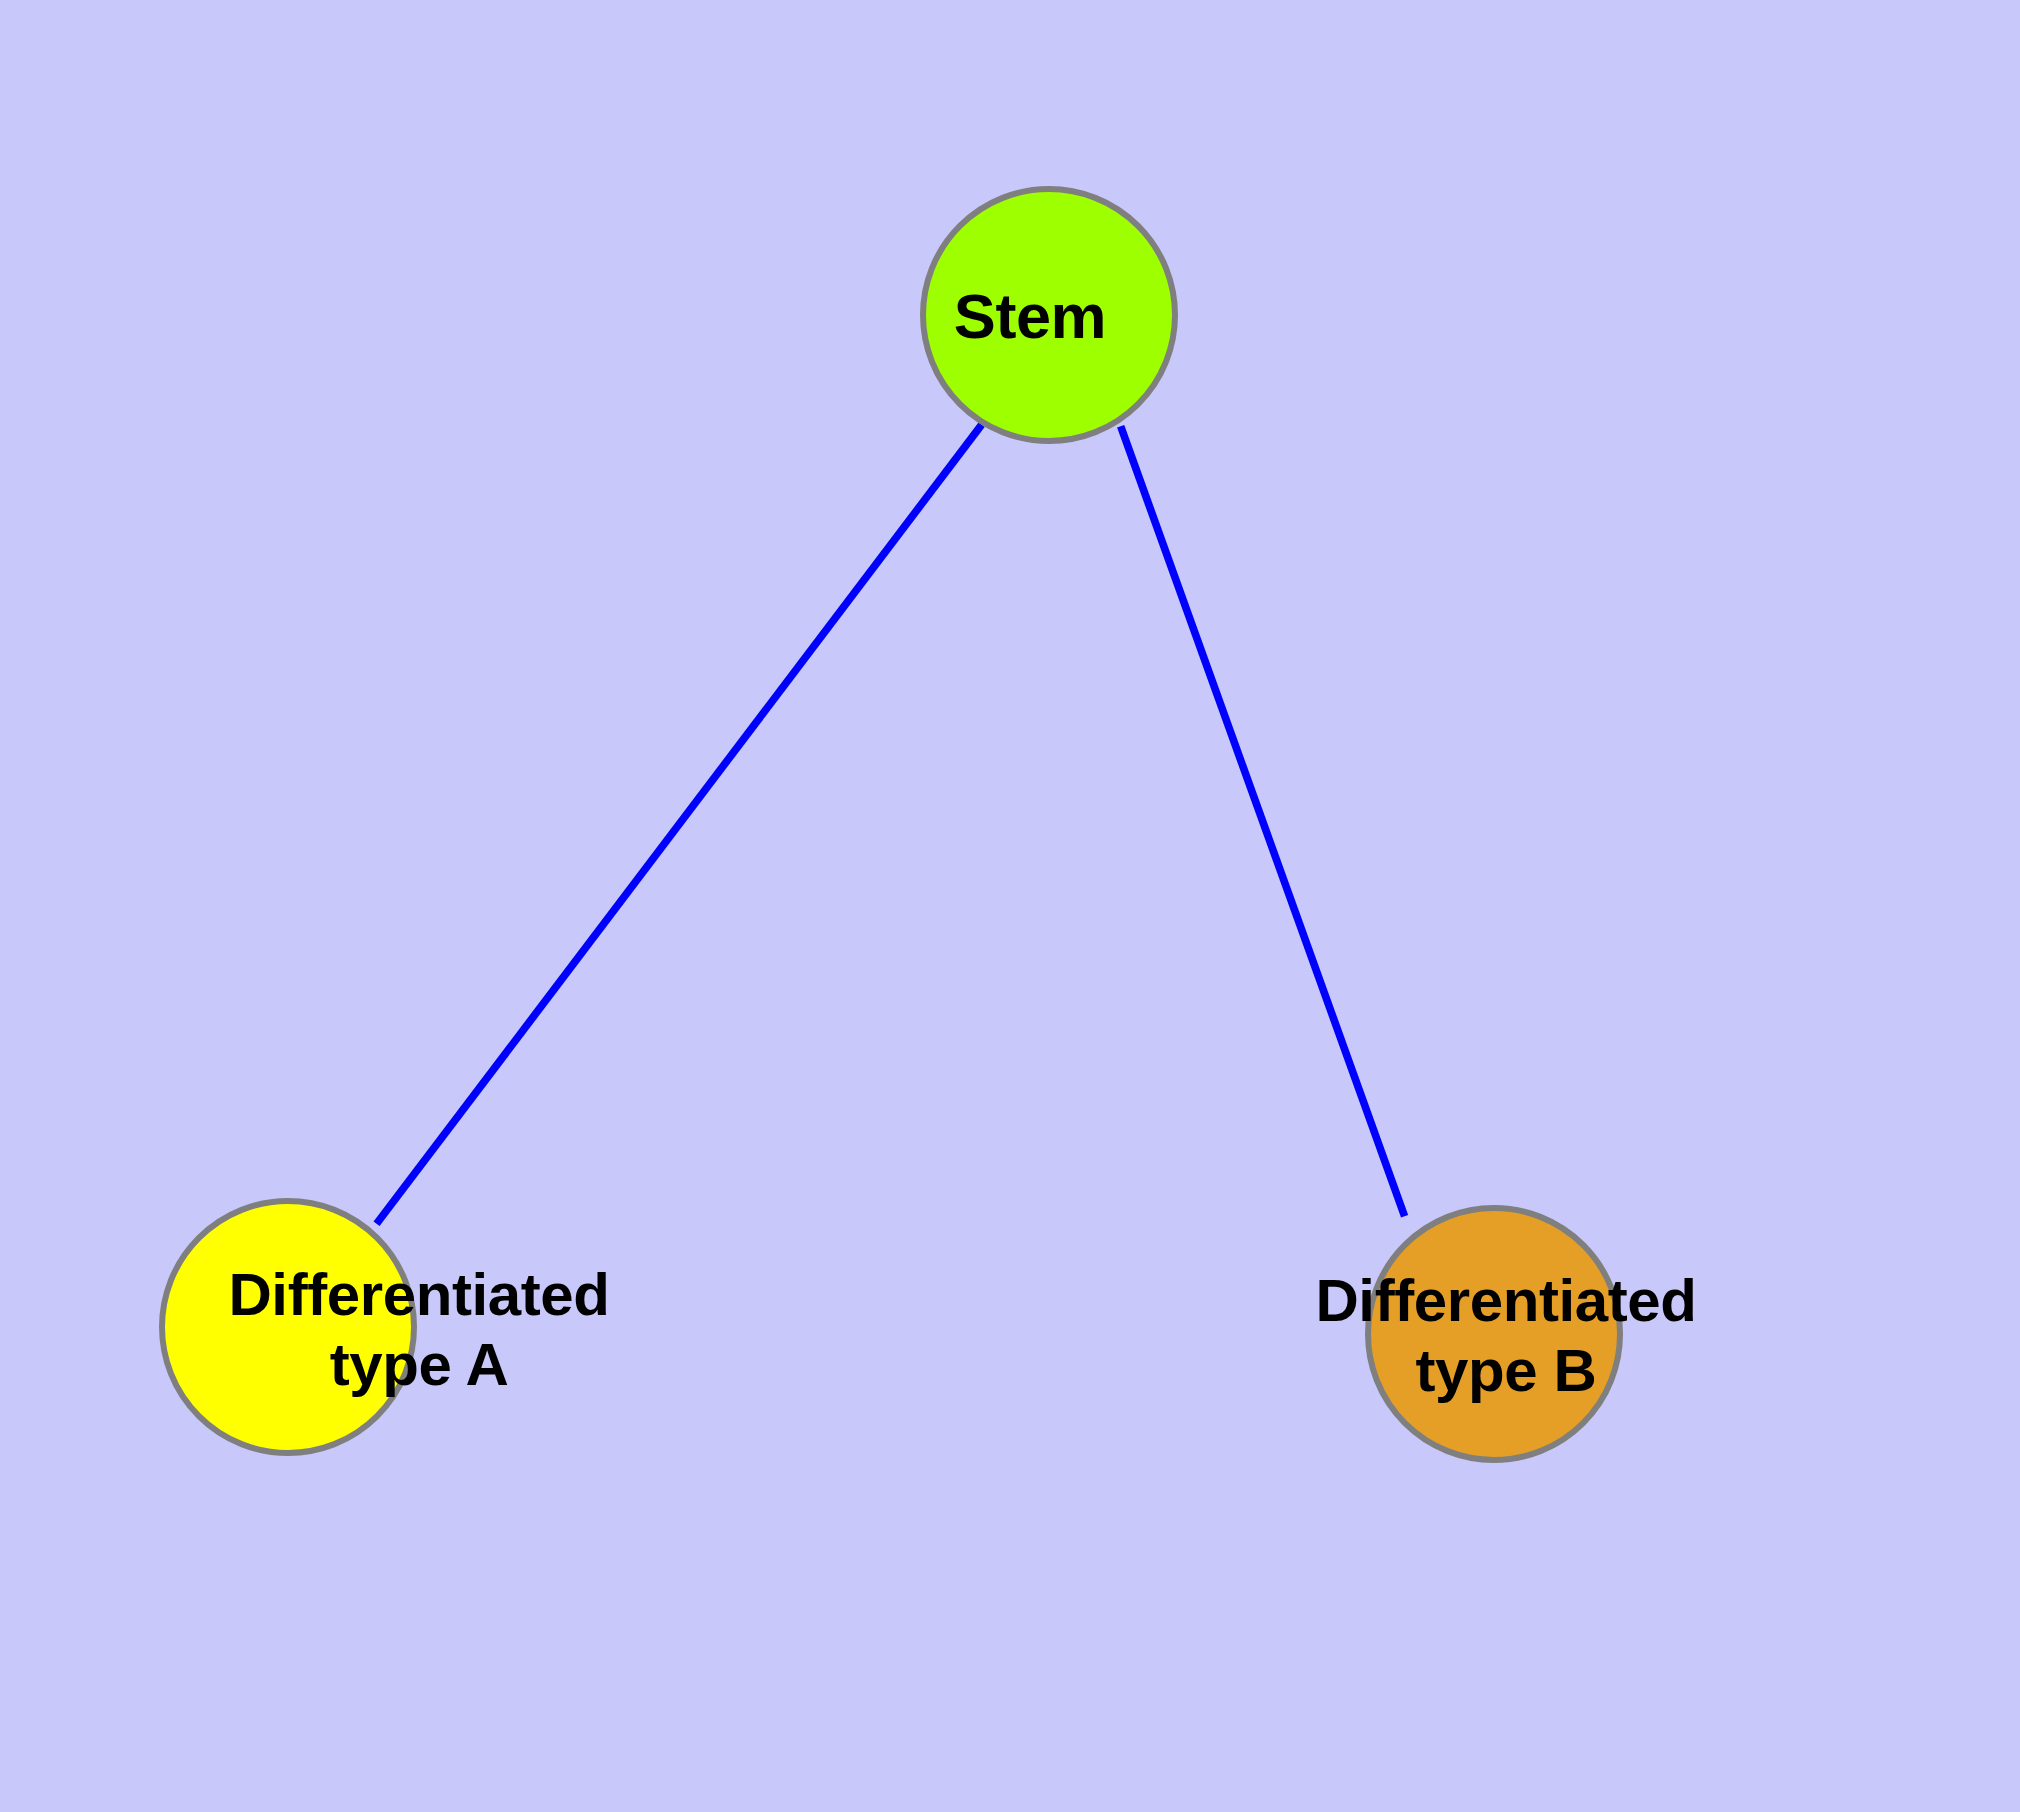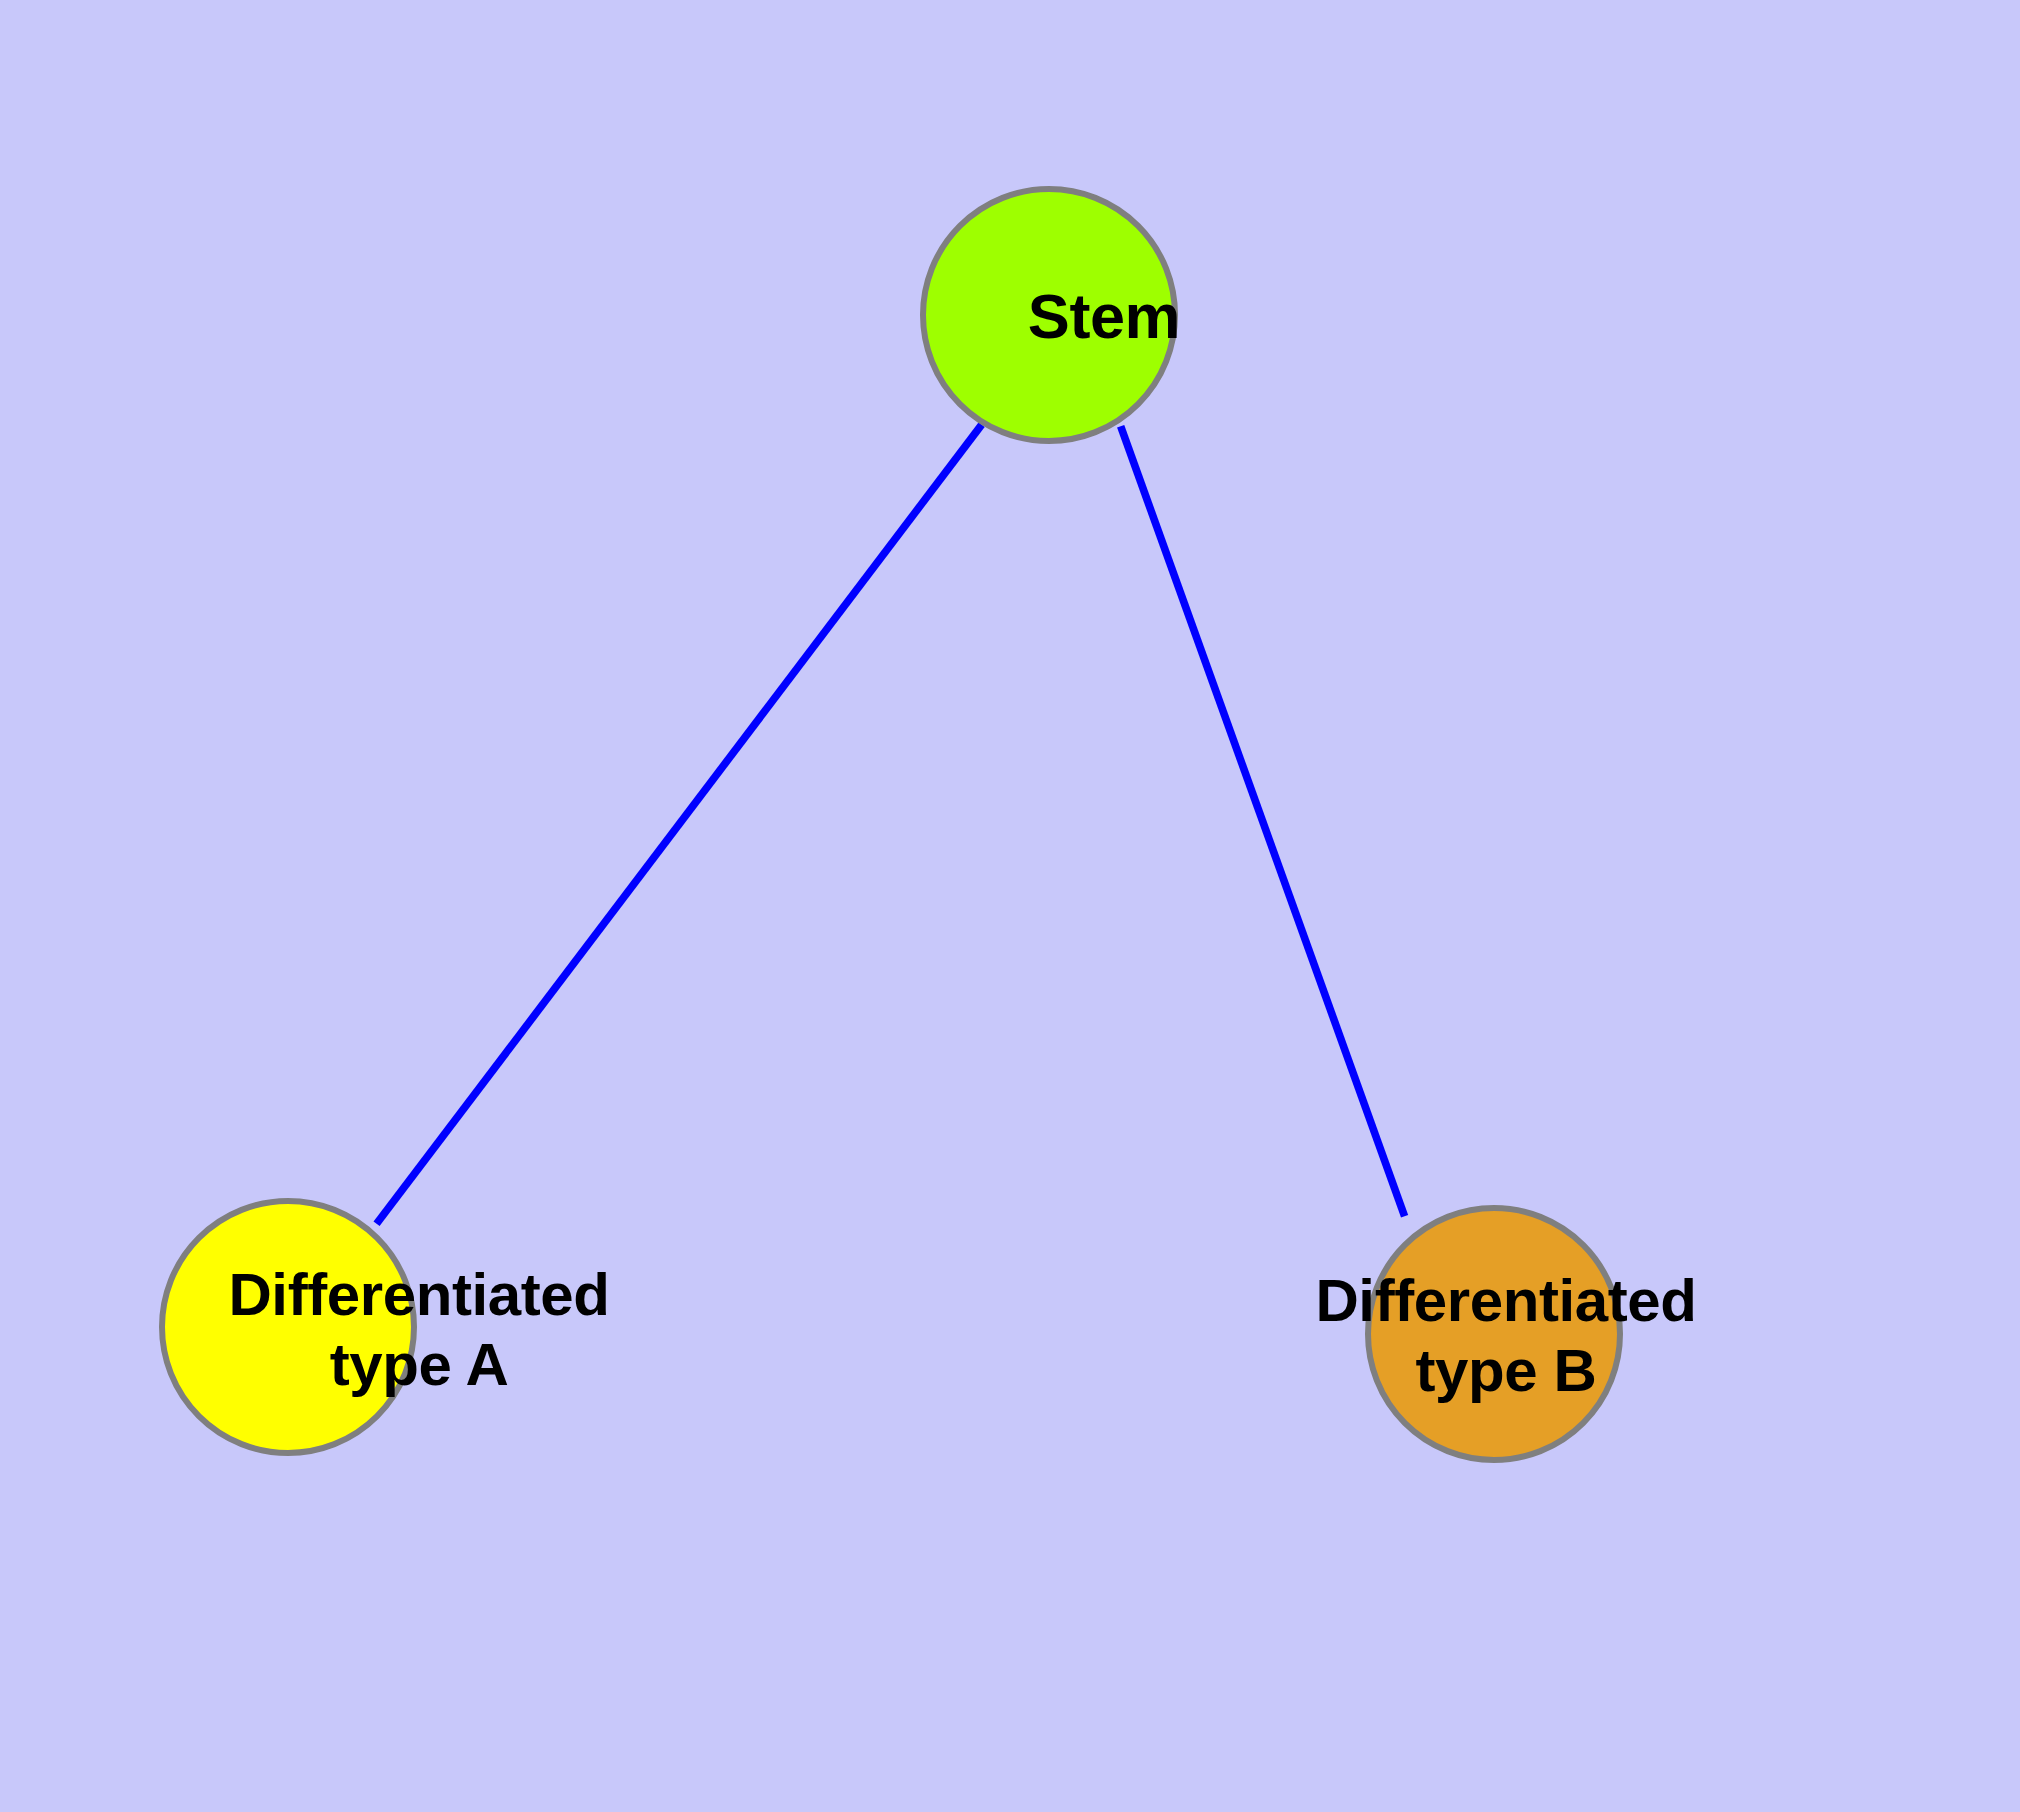--- a/index.html
+++ b/index.html
@@ -90,16 +90,16 @@
   </svg>
 
   <div id="node-diff-a" class="node" style="left: 159px; top: 1198px; width: 258px; height: 258px; background: rgb(255, 255, 0); border: 6px solid rgb(127, 127, 127);"></div>
   <div id="node-diff-b" class="node" style="left: 1365px; top: 1205px; width: 258px; height: 258px; background: rgb(229, 159, 38); border: 6px solid rgb(127, 127, 127);"></div>
   <div id="node-stem" class="node" style="left: 920px; top: 186px; width: 258px; height: 258px; background: rgb(158, 255, 0); border: 6px solid rgb(127, 127, 127);"></div>
 
   <div id="label-diff-a" class="node-label" style="left: 419px; top: 1330px; font-size: 60px; color: rgb(0, 0, 0);">Differentiated
 type A</div>
   <div id="label-diff-b" class="node-label" style="left: 1506px; top: 1336px; font-size: 60px; color: rgb(0, 0, 0);">Differentiated
 type B</div>
-  <div id="label-stem" class="node-label" style="left: 1104px; top: 317px; font-size: 63px; color: rgb(0, 0, 0);">Stem</div>
+  <div id="label-stem" class="node-label" style="left: 1030px; top: 317px; font-size: 63px; color: rgb(0, 0, 0);">Stem</div>
 
 </div>
 
 
 </body></html>

